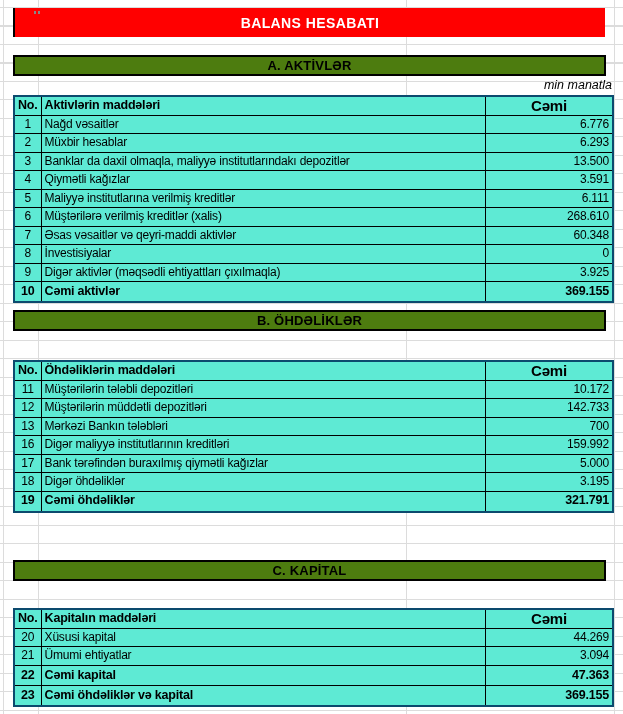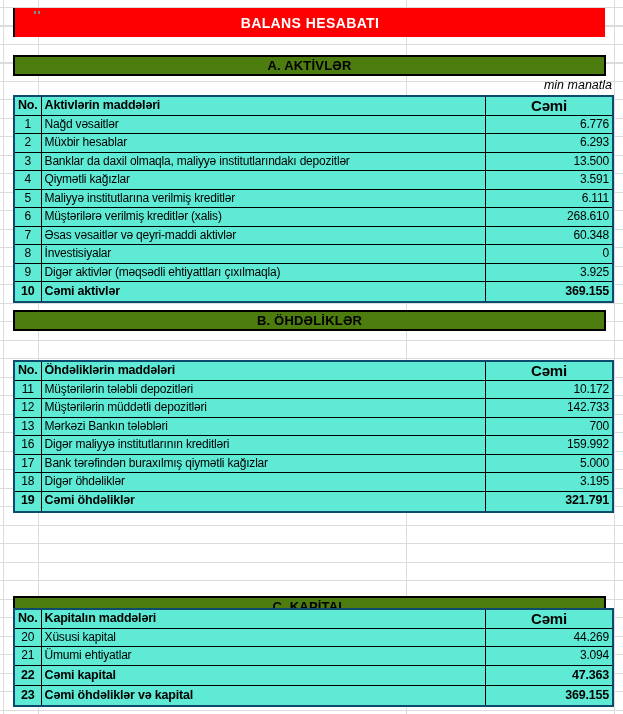--- a/index.html
+++ b/index.html
@@ -25,21 +25,21 @@
     background:#ff0000; border-left:2px solid #000;
     display:flex; align-items:center; justify-content:center;
     color:#fff; font-weight:bold; font-size:14px; letter-spacing:.4px;
   }
   .banner-gray {
     position:absolute; left:13px; width:593px; height:21px; z-index:1;
     background:#4d7c0f; border:2px solid #000;
     display:flex; align-items:center; justify-content:center;
     font-weight:bold; font-size:13px; letter-spacing:.2px;
   }
-  .banner-a { top:55px; } .banner-b { top:310px; } .banner-c { top:560px;margin-top:36px; }
+  .banner-a { top:55px; } .banner-b { top:310px; } .banner-c { top:560px; }
 
   .unit-note {
     position:absolute; top:78px; right:11px; z-index:1;
     font-style:italic; font-size:12.5px;text-align:right;
   }
 
   table.bal {
     position:absolute; left:13px; width:601px; z-index:1;
     border-collapse:collapse; table-layout:fixed; background:#5eead4;
     border:2px solid #0c4a6e; font-size:12px; letter-spacing:-0.2px;

